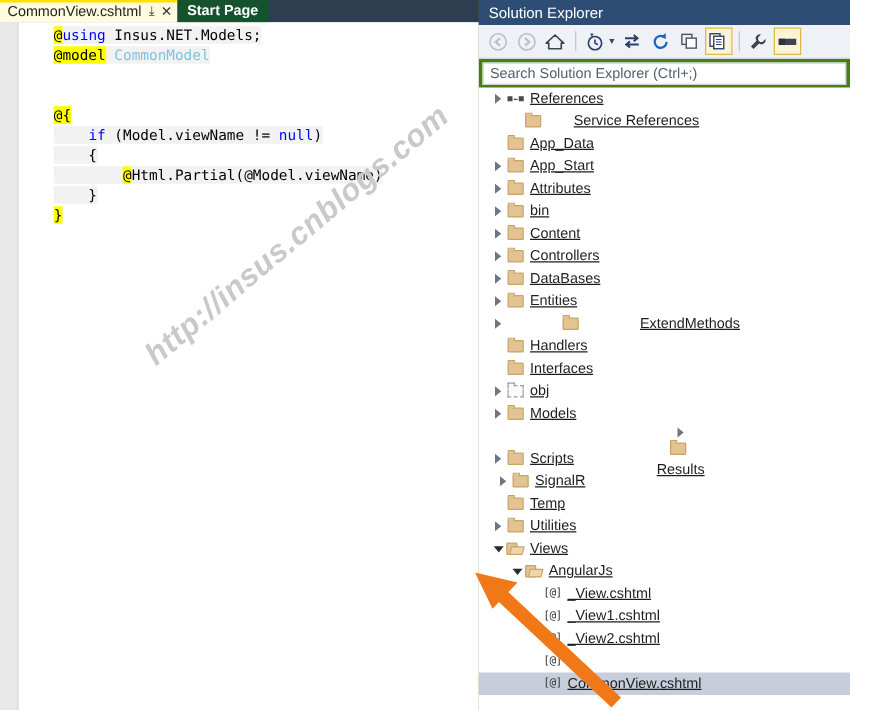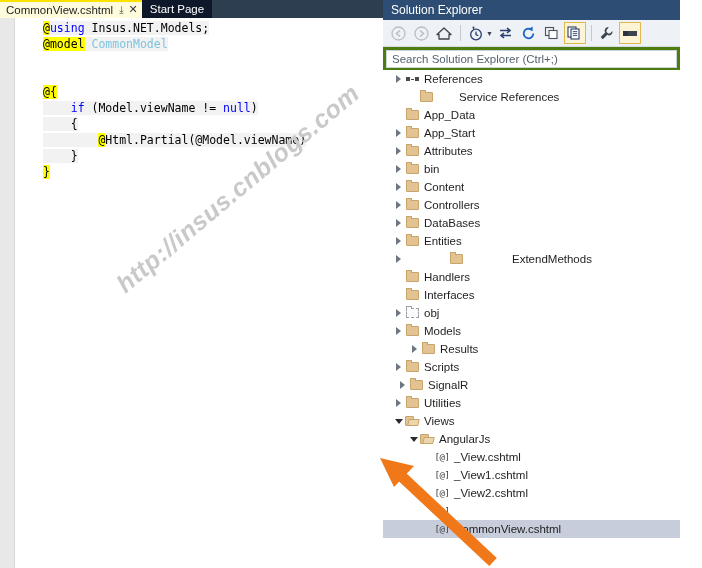--- a/index.html
+++ b/index.html
@@ -42,23 +42,24 @@
     white-space: nowrap;
     box-sizing: border-box;
   }
   .tab.active {
     background: #fffcdd;
     color: #1e1e1e;
     border-top: 2px solid #ffe100;
     padding-top: 0px;
   }
   .tab.inactive {
-    background: #0f172a;
+    background: #14532d;
     color: #ffffff;
     padding: 0 8px;
+    font-weight: bold;
   }
   .tab-label { line-height: 16px; }
   .tab-pin {
     margin-left: 6px;
     font-size: 10px;
     color: #3a3a3a;
     line-height: 10px;
   }
   .tab-close {
     margin-left: 5px;
@@ -287,21 +288,21 @@
     border-left: 4px solid transparent;
     border-right: 4px solid transparent;
     border-top: 5px solid #2b2b2b;
   }
   .ticon {
     width: 16px; height: 18px;
     display: flex; align-items: center; justify-content: center;
     flex: 0 0 16px;
     margin-right: 4px;
   }
-  .tlabel { line-height: 18px; }
+  .tlabel { line-height: 18px; text-decoration: underline; }
 
   
   .folder {
     width: 13px; height: 10px;
     background: #e3c391;
     border: 1px solid #c8a469;
     box-sizing: border-box;
     border-radius: 1px;
     position: relative;
   }
@@ -653,21 +654,21 @@
         </div>
         <div class="tree-row" style="padding-left: 10px;">
           <span class="tw">
             <span class="tw-arrow-collapsed"></span>
           </span>
           <span class="ticon">
             <span class="folder"></span>
           </span>
           <span class="tlabel">Models</span>
         </div>
-        <div class="tree-row" style="padding-left: 26px;">
+        <div class="tree-row" style="padding-left: 26px; flex-direction: column;">
           <span class="tw">
             <span class="tw-arrow-collapsed"></span>
           </span>
           <span class="ticon">
             <span class="folder"></span>
           </span>
           <span class="tlabel">Results</span>
         </div>
         <div class="tree-row" style="padding-left: 10px;">
           <span class="tw">
@@ -679,20 +680,27 @@
           <span class="tlabel">Scripts</span>
         </div>
         <div class="tree-row" style="padding-left: 14px;">
           <span class="tw">
             <span class="tw-arrow-collapsed"></span>
           </span>
           <span class="ticon">
             <span class="folder"></span>
           </span>
           <span class="tlabel">SignalR</span>
+        </div>
+        <div class="tree-row" style="padding-left: 10px;">
+          <span class="tw"></span>
+          <span class="ticon">
+            <span class="folder"></span>
+          </span>
+          <span class="tlabel">Temp</span>
         </div>
         <div class="tree-row" style="padding-left: 10px;">
           <span class="tw">
             <span class="tw-arrow-collapsed"></span>
           </span>
           <span class="ticon">
             <span class="folder"></span>
           </span>
           <span class="tlabel">Utilities</span>
         </div>

